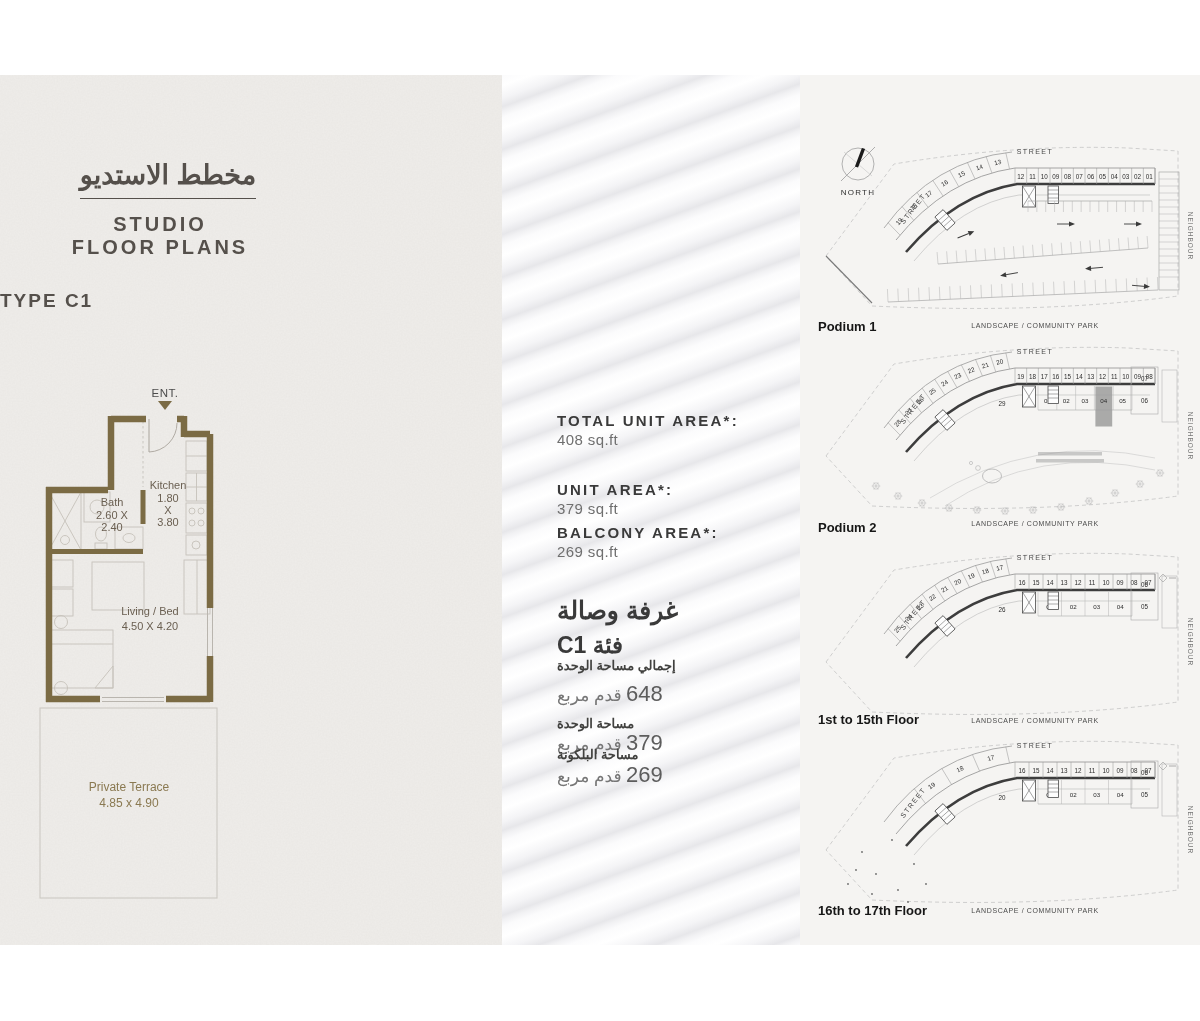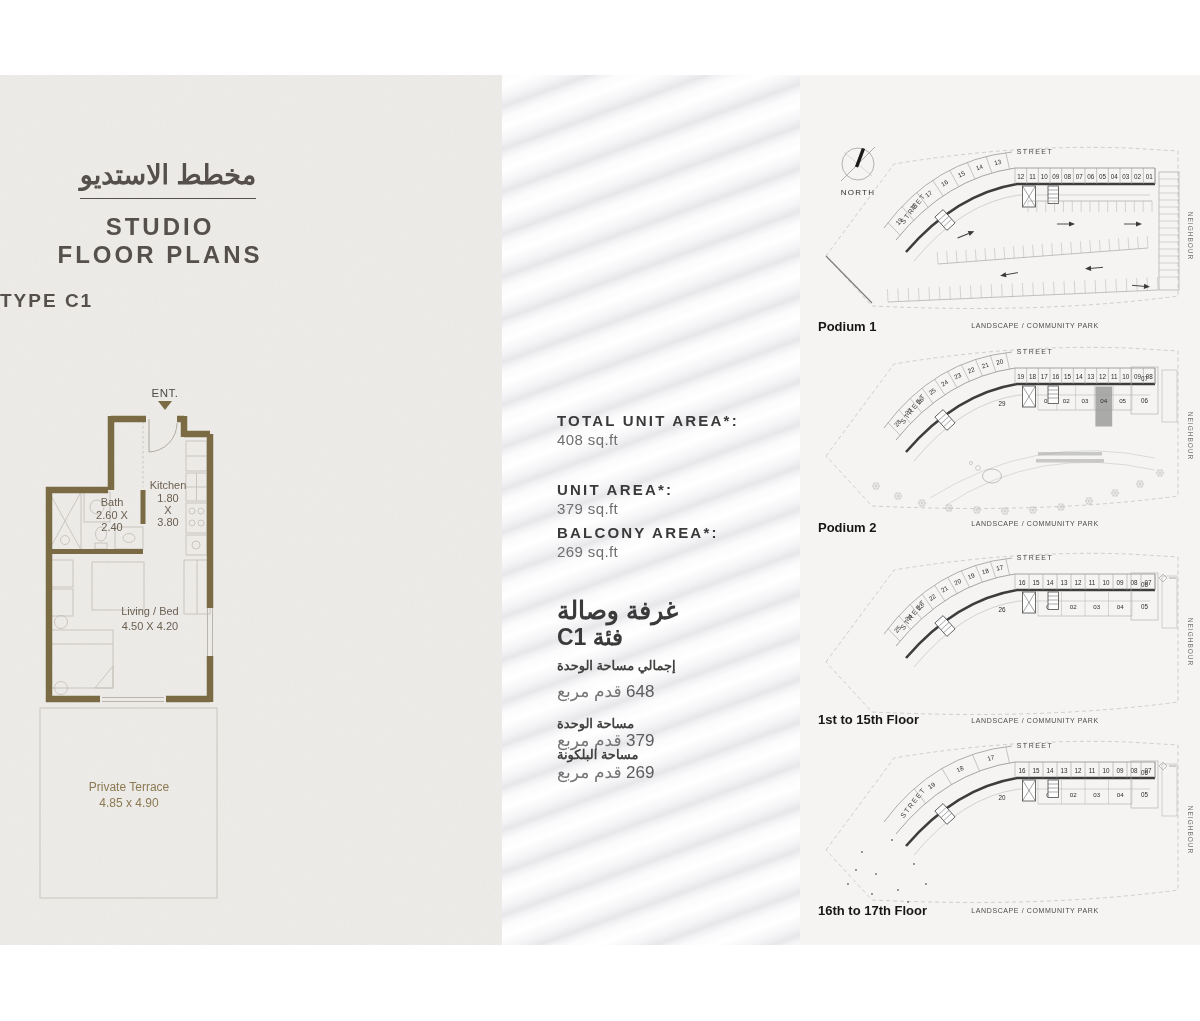--- a/index.html
+++ b/index.html
@@ -5,31 +5,31 @@
   html,body{margin:0;padding:0;background:#ffffff;}
   .page{position:relative;width:1200px;height:1021px;background:#ffffff;overflow:hidden;
         font-family:"Liberation Sans",sans-serif;}
   .abs{position:absolute;}
   .panel-left{left:0;top:75px;width:502px;height:870px;background:#efedea;}
   .panel-mid{left:502px;top:75px;width:298px;height:870px;
      background:repeating-linear-gradient(160deg,#fbfbfc 0px,#ffffff 10px,#f4f4f6 22px,#e7e7ea 30px,#f1f1f3 34px,#fbfbfc 40px);}
   .panel-right{left:800px;top:75px;width:400px;height:870px;background:#f5f4f2;}
   .title-ar{left:8px;top:84px;width:320px;text-align:center;font-size:27px;font-weight:600;color:#55504b;direction:rtl;}
   .title-ar span{display:inline-block;border-bottom:1.5px solid #55504b;padding-bottom:7px;}
-  .title-en{left:0;top:138px;width:320px;text-align:center;font-size:24px;font-weight:600;
+  .title-en{left:0;top:138px;width:320px;text-align:center;font-size:20px;font-weight:600;
             letter-spacing:3px;color:#55504b;line-height:1.15;}
   .title-type{left:0;top:215px;width:320px;font-size:19px;font-weight:700;
             letter-spacing:2px;color:#55504b;}
   .area-label{font-size:15px;font-weight:bold;letter-spacing:2.2px;color:#3a3a3a;white-space:nowrap;}
   .area-value{font-size:15px;letter-spacing:.4px;color:#6f6f6f;white-space:nowrap;}
   .ar{direction:rtl;text-align:left;white-space:nowrap;}
   .ar-h1{font-size:25px;font-weight:600;color:#3a3a3a;}
-  .ar-h2{font-size:23px;font-weight:600;color:#3a3a3a;}
+  .ar-h2{font-size:23px;font-weight:600;color:#3a3a3a;margin-top:8px;}
   .ar-label{font-size:13px;font-weight:bold;color:#41413f;}
-  .ar-num{font-size:17px;color:#5c5c5c;}
+  .ar-num{font-size:22px;color:#5c5c5c;}
   .ar-unit{font-size:17px;color:#767676;}
   svg text{font-family:"Liberation Sans",sans-serif;}
 </style>
 </head>
 <body>
 
 <div class="page">
 
   <div class="panel-left abs">
     <svg class="abs" style="left:0;top:0" width="502" height="870">

